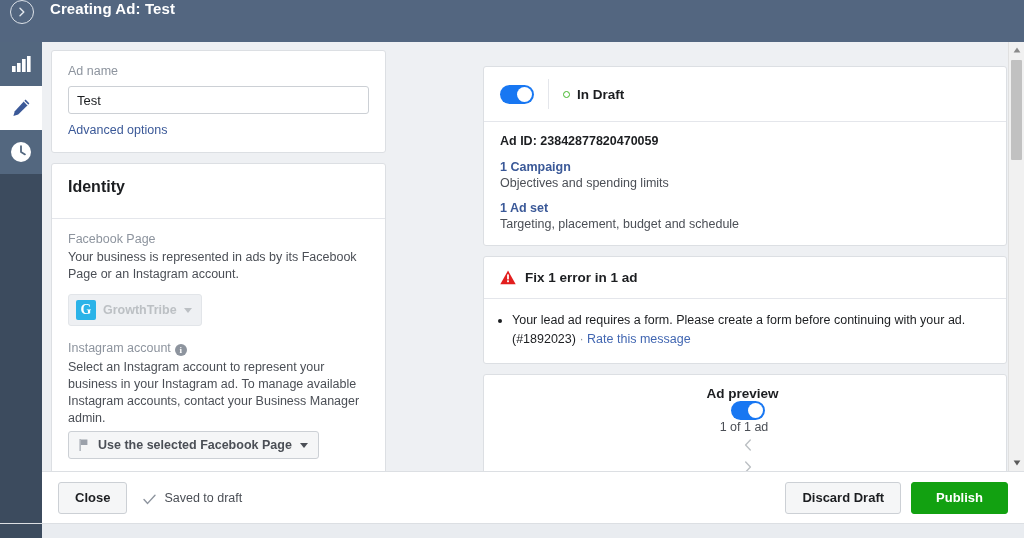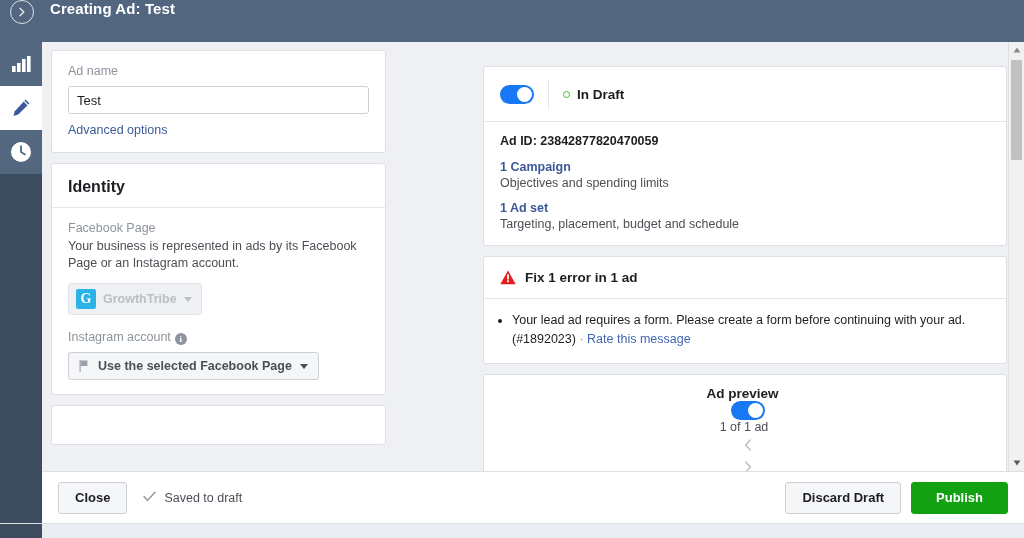--- a/index.html
+++ b/index.html
@@ -62,21 +62,21 @@
   .text-input {
     width:100%; height:28px; border:1px solid #ccd0d5; border-radius:3px;
     font-size:13px; color:#1c1e21; padding:0 8px;
     font-family:"Liberation Sans", sans-serif; background:#fff;
   }
   .link { color:#3b5998; font-size:12.5px; text-decoration:none; cursor:pointer; }
   .adv-opt { margin-top:9px; display:inline-block; }
 
   
   .card-head {
-    padding:14px 16px 11px 16px; border-bottom:1px solid #e4e6eb;
+    padding:14px 16px 22px 16px; border-bottom:1px solid #e4e6eb;
     font-size:16px; font-weight:bold; color:#1c1e21;
   }
   .sub-label { font-size:12.5px; color:#8d949e; margin-bottom:3px; }
   .desc { font-size:12.5px; color:#4b4f56; line-height:17px; }
   .disabled-select {
     display:inline-flex; align-items:center; gap:7px;
     background:#eef0f3; border:1px solid #e2e5e9; border-radius:3px;
     padding:5px 9px 5px 7px; margin-top:11px; cursor:default;
   }
   .g-logo {
@@ -176,21 +176,21 @@
     background:#ffffff; border-top:1px solid #dcdfe3;
     display:flex; align-items:center; padding:0 16px;
   }
   .btn {
     font-family:"Liberation Sans", sans-serif; font-size:13px; font-weight:bold;
     border-radius:3px; cursor:pointer; height:32px; padding:0 16px;
   }
   .btn-default { background:#f5f6f7; border:1px solid #ccd0d5; color:#1c1e21; }
   .btn-green { background:#12a111; border:1px solid #12a111; color:#fff;
                padding:0 24px; }
-  .saved { display:flex; align-items:flex-start; gap:8px; margin-left:16px; }
+  .saved { display:flex; align-items:flex-end; gap:8px; margin-left:16px; }
   .saved-txt { font-size:12.5px; color:#4b4f56; }
 
   
   .vscroll {
     position:absolute; right:0; top:42px; width:16px; height:429px;
     background:#f1f1f1; border-left:1px solid #e0e0e0;
   }
   .vscroll .arrow-up, .vscroll .arrow-dn {
     position:absolute; left:0; width:15px; height:16px;
     display:flex; align-items:center; justify-content:center; cursor:pointer;
@@ -267,20 +267,21 @@
             <span class="g-logo">G</span>
             <span class="disabled-text">GrowthTribe</span>
             <span class="caret"></span>
           </div>
 
           <div style="height:15px"></div>
 
           <div class="sub-label">
             <span>Instagram account</span><span class="info-dot">i</span>
           </div>
+          <div class="desc">Select an Instagram account to represent your business in your Instagram ad. To manage available Instagram accounts, contact your Business Manager admin.</div>
           <div class="ig-select">
             <svg class="flag-ico" viewBox="0 0 11 12">
               <rect x="0.6" y="0" width="1" height="12" fill="#8d949e"></rect>
               <rect x="1.8" y="0.5" width="6.6" height="5.5" fill="#9ba1aa"></rect>
             </svg>
             <span class="lbl">Use the selected Facebook Page</span>
             <span class="caret dark"></span>
           </div>
         </div>
       </div>

